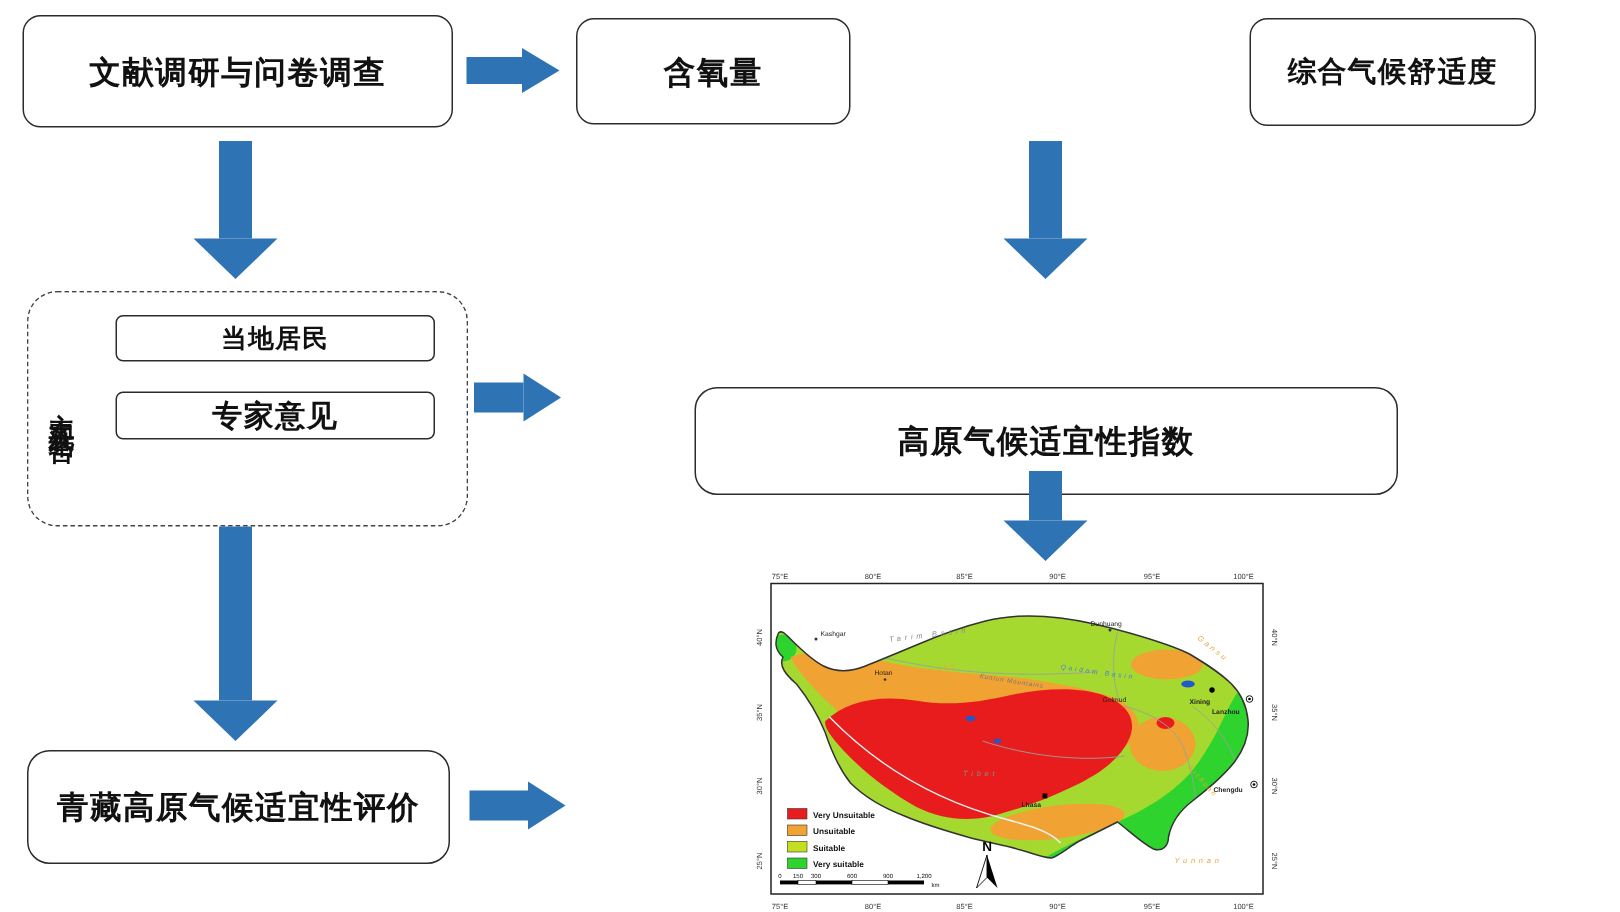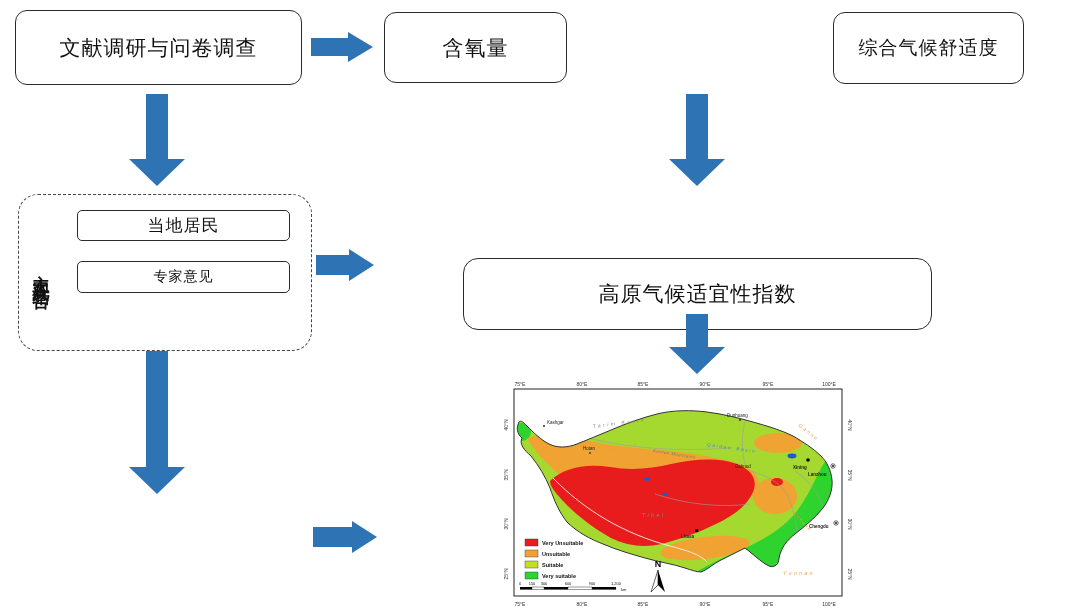--- a/index.html
+++ b/index.html
@@ -5,21 +5,21 @@
   :root{ --arrow:#2E74B5; --ink:#111; --line:#2b2b2b; }
   html,body{margin:0;padding:0;background:#fff;}
   #stage{
     position:relative; width:1080px; height:608px; overflow:hidden;
     background:#fff; font-family:"Liberation Sans","DejaVu Sans",sans-serif;
     color:var(--ink);
   }
   .box{
     position:absolute; border:1.7px solid var(--line); border-radius:12px;
     display:flex; align-items:center; justify-content:center;
-    font-weight:normal; background:#fff; text-align:center; letter-spacing:1px;
+    font-weight:bold; background:#fff; text-align:center; letter-spacing:1px;
   }
   .inner{ border-radius:5px; border-width:1.5px;justify-content:center; }
   .dashed{
     position:absolute; border:1.7px dashed #454545; border-radius:20px; background:#fff;
   }
   .vlabel{
     position:absolute; font-weight:bold;
     writing-mode:vertical-lr; text-orientation:upright;
     display:flex; align-items:center; justify-content:center; letter-spacing:4px;
   }
@@ -38,21 +38,21 @@
   
   .b1{ left:15px;  top:10px;  width:285px; height:73px; font-size:21px; }
   .b2{ left:384px; top:12px;  width:181px; height:69px; font-size:21px; }
   .b3{ left:608px; top:12px;  width:182px; height:70px; font-size:21px; }
   .b4{ left:833px; top:12px;  width:189px; height:70px; font-size:19px; }
   .b5{ left:463px; top:230px; width:467px; height:70px; font-size:21px; border-radius:15px;margin-top:28px; }
   .b6{ left:18px;  top:500px; width:280px; height:74px; font-size:21px; border-radius:15px; }
   .dbox{ left:18px; top:194px; width:292px; height:155px; }
   .vl{ left:28px; top:206px; width:26px; height:132px; font-size:17px; }
   .i1{ left:77px; top:210px; width:211px; height:29px; font-size:17px; }
-  .i2{ left:77px; top:261px; width:211px; height:30px; font-size:14px; }
+  .i2{ left:77px; top:261px; width:211px; height:30px; font-size:20px; }
   .i3{ left:77px; top:310px; width:211px; height:28px; font-size:16px; letter-spacing:0; }
   .a1{ left:311px; top:32px;  width:62px; height:30px; }
   .a1 .sh{ height:18px; } .a1 .hd{ border-top-width:15px; border-bottom-width:15px; }
   .a2{ left:129px; top:94px;  width:56px; height:92px; }
   .a3{ left:669px; top:94px;  width:56px; height:92px; }
   .a4{ left:316px; top:248px; width:58px; height:34px; }
   .a5{ left:669px; top:314px; width:56px; height:60px; }
   .a6{ left:129px; top:351px; width:56px; height:143px; }
   .a7{ left:313px; top:518px; width:64px; height:38px; }
   .mapwrap{ position:absolute; left:495px; top:376px; width:385px; height:232px; }
@@ -105,20 +105,23 @@
   </div>
   <div class="ar down a5">
       <div class="sh"></div>
       <div class="hd"></div>
     </div>
 
   <div class="ar down a6">
       <div class="sh"></div>
       <div class="hd"></div>
     </div>
+  <div class="box b6">
+    <span>青藏高原气候适宜性评价</span>
+  </div>
   <div class="ar right a7">
       <div class="sh"></div>
       <div class="hd"></div>
     </div>
 
   <div class="mapwrap">
   <svg width="385" height="232" viewBox="0 0 385 232">
     <defs>
       <clipPath id="plateauClip">
         <path d="M24,46 C21,52 22,58 27,62 C24,68 29,74 36,80 C44,90 50,100 55,112

